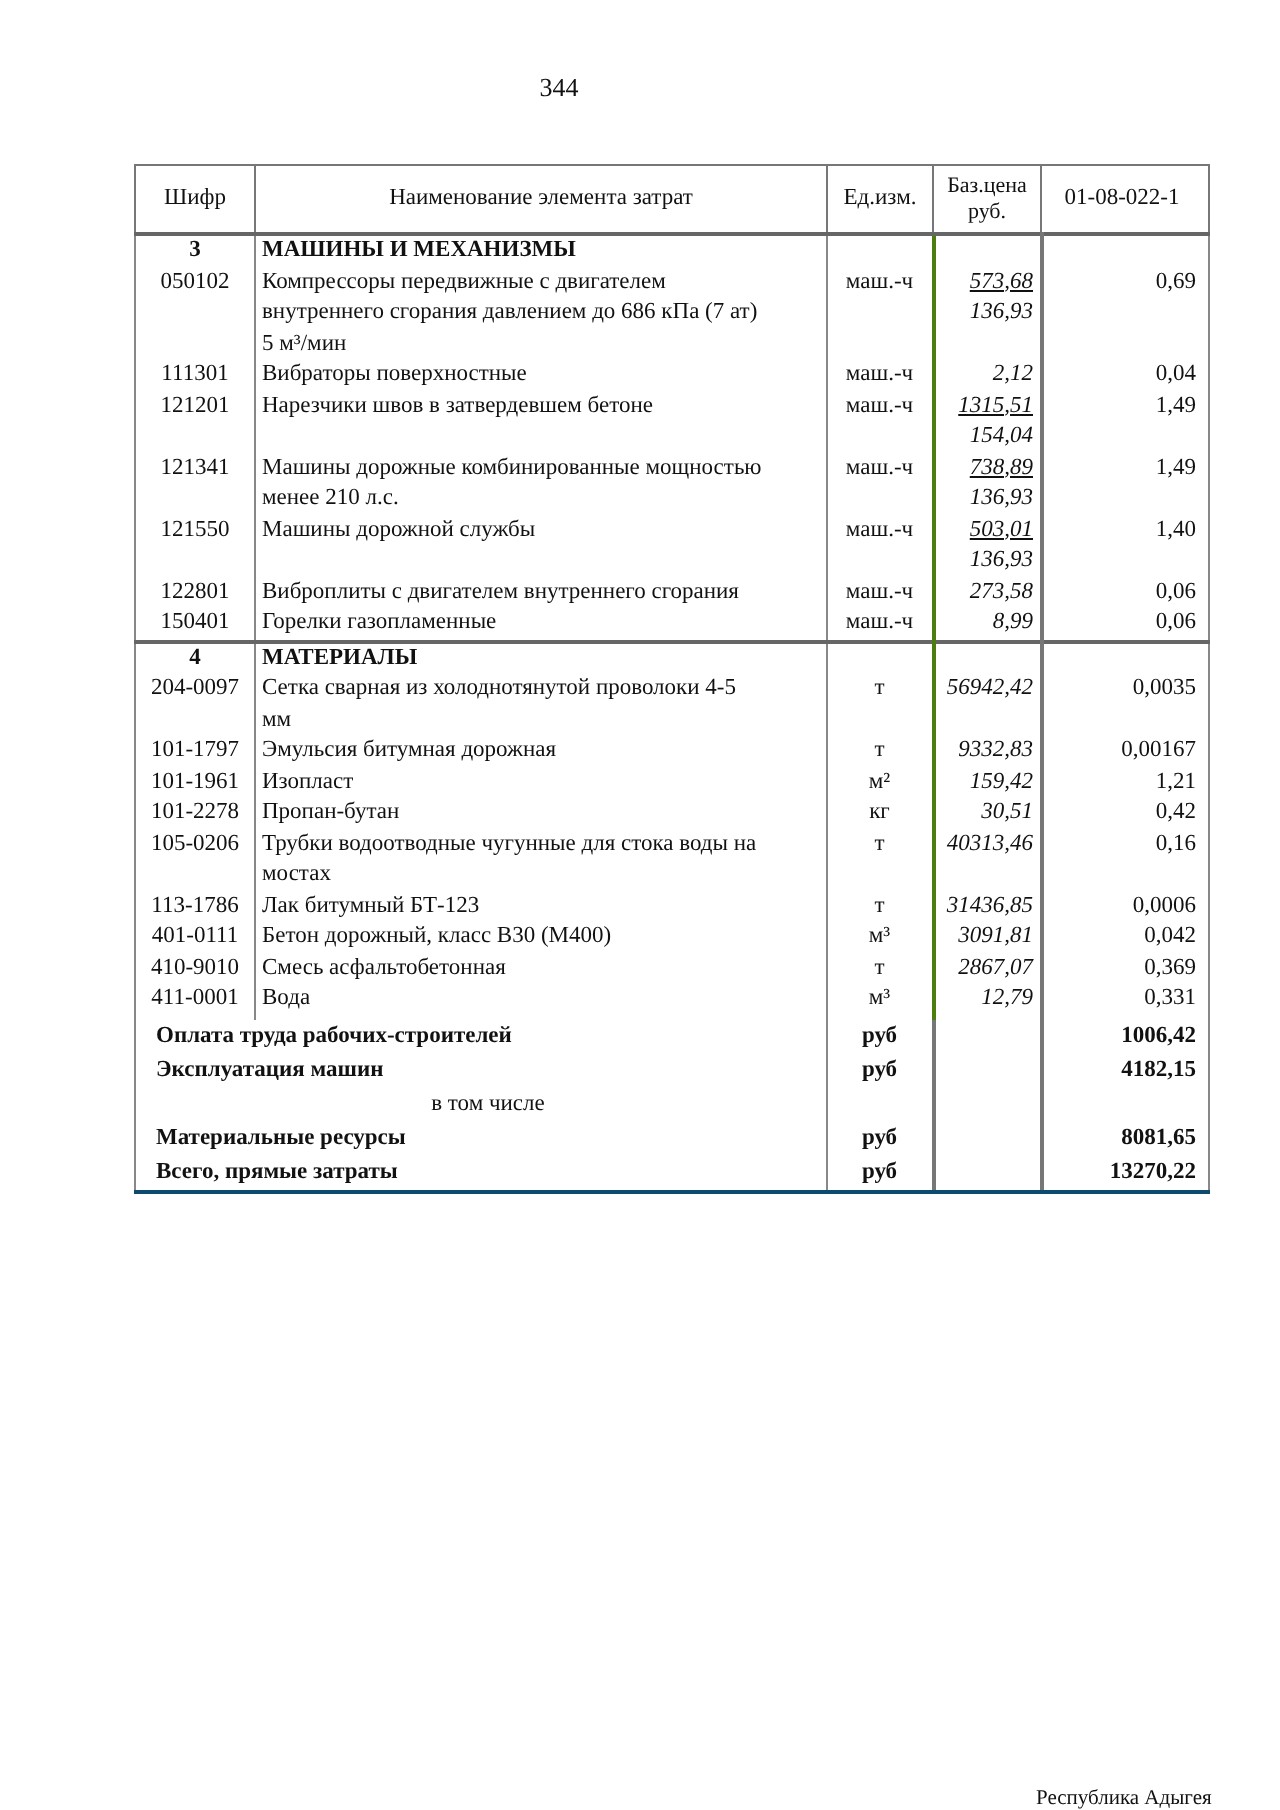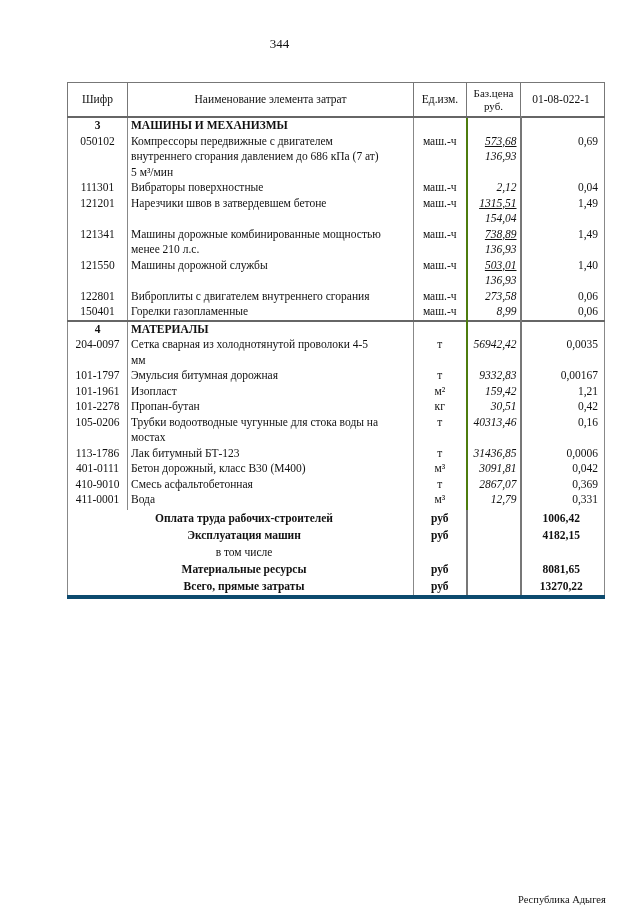--- a/index.html
+++ b/index.html
@@ -19,24 +19,24 @@
   tr.row td { border-left:1px solid #888; border-right:1px solid #888; }
   tr.row td.c4 { border-left:2px solid #4d7c0f; border-right:2px solid #777;font-style:italic; }
   tr.section td { border-top:2px solid #666; }
   tr.section td.c1, tr.section td.c2 { font-weight:bold; }
   .u { text-decoration:underline; }
   tr.lastmat td { padding-bottom:2px; }
   tr.cap td { border:1px solid #888; border-bottom:none; text-align:right; font-family:"DejaVu Sans", sans-serif; font-size:8.5px; height:14px; line-height:14px; padding-right:6px; }
   tr.sum td { border-left:1px solid #888; border-right:1px solid #888; line-height:17px; }
   tr.sum td.c4 { border-left:2px solid #777; border-right:2px solid #777; }
   tr.sum td.lbl { padding-left:10px; }
-  tr.sum.b td { font-weight:bold;text-align:center; }
+  tr.sum.b td { font-weight:bold; }
   tr.sum.b td.lbl, tr.sum.b td.c3, tr.sum.b td.c5 { font-weight:bold; }
   tr.sum.n td { font-weight:normal;text-align:center; }
-  tr.sum.last td { border-bottom:4px solid #0c4a6e;margin-top:12px; }
+  tr.sum.last td { border-bottom:2px solid #0c4a6e;margin-top:12px; }
 </style>
 </head>
 <body>
 
 <div class="page-number">344</div>
 
 <table class="main">
   <colgroup>
     <col style="width:60px">
       <col style="width:286px">

